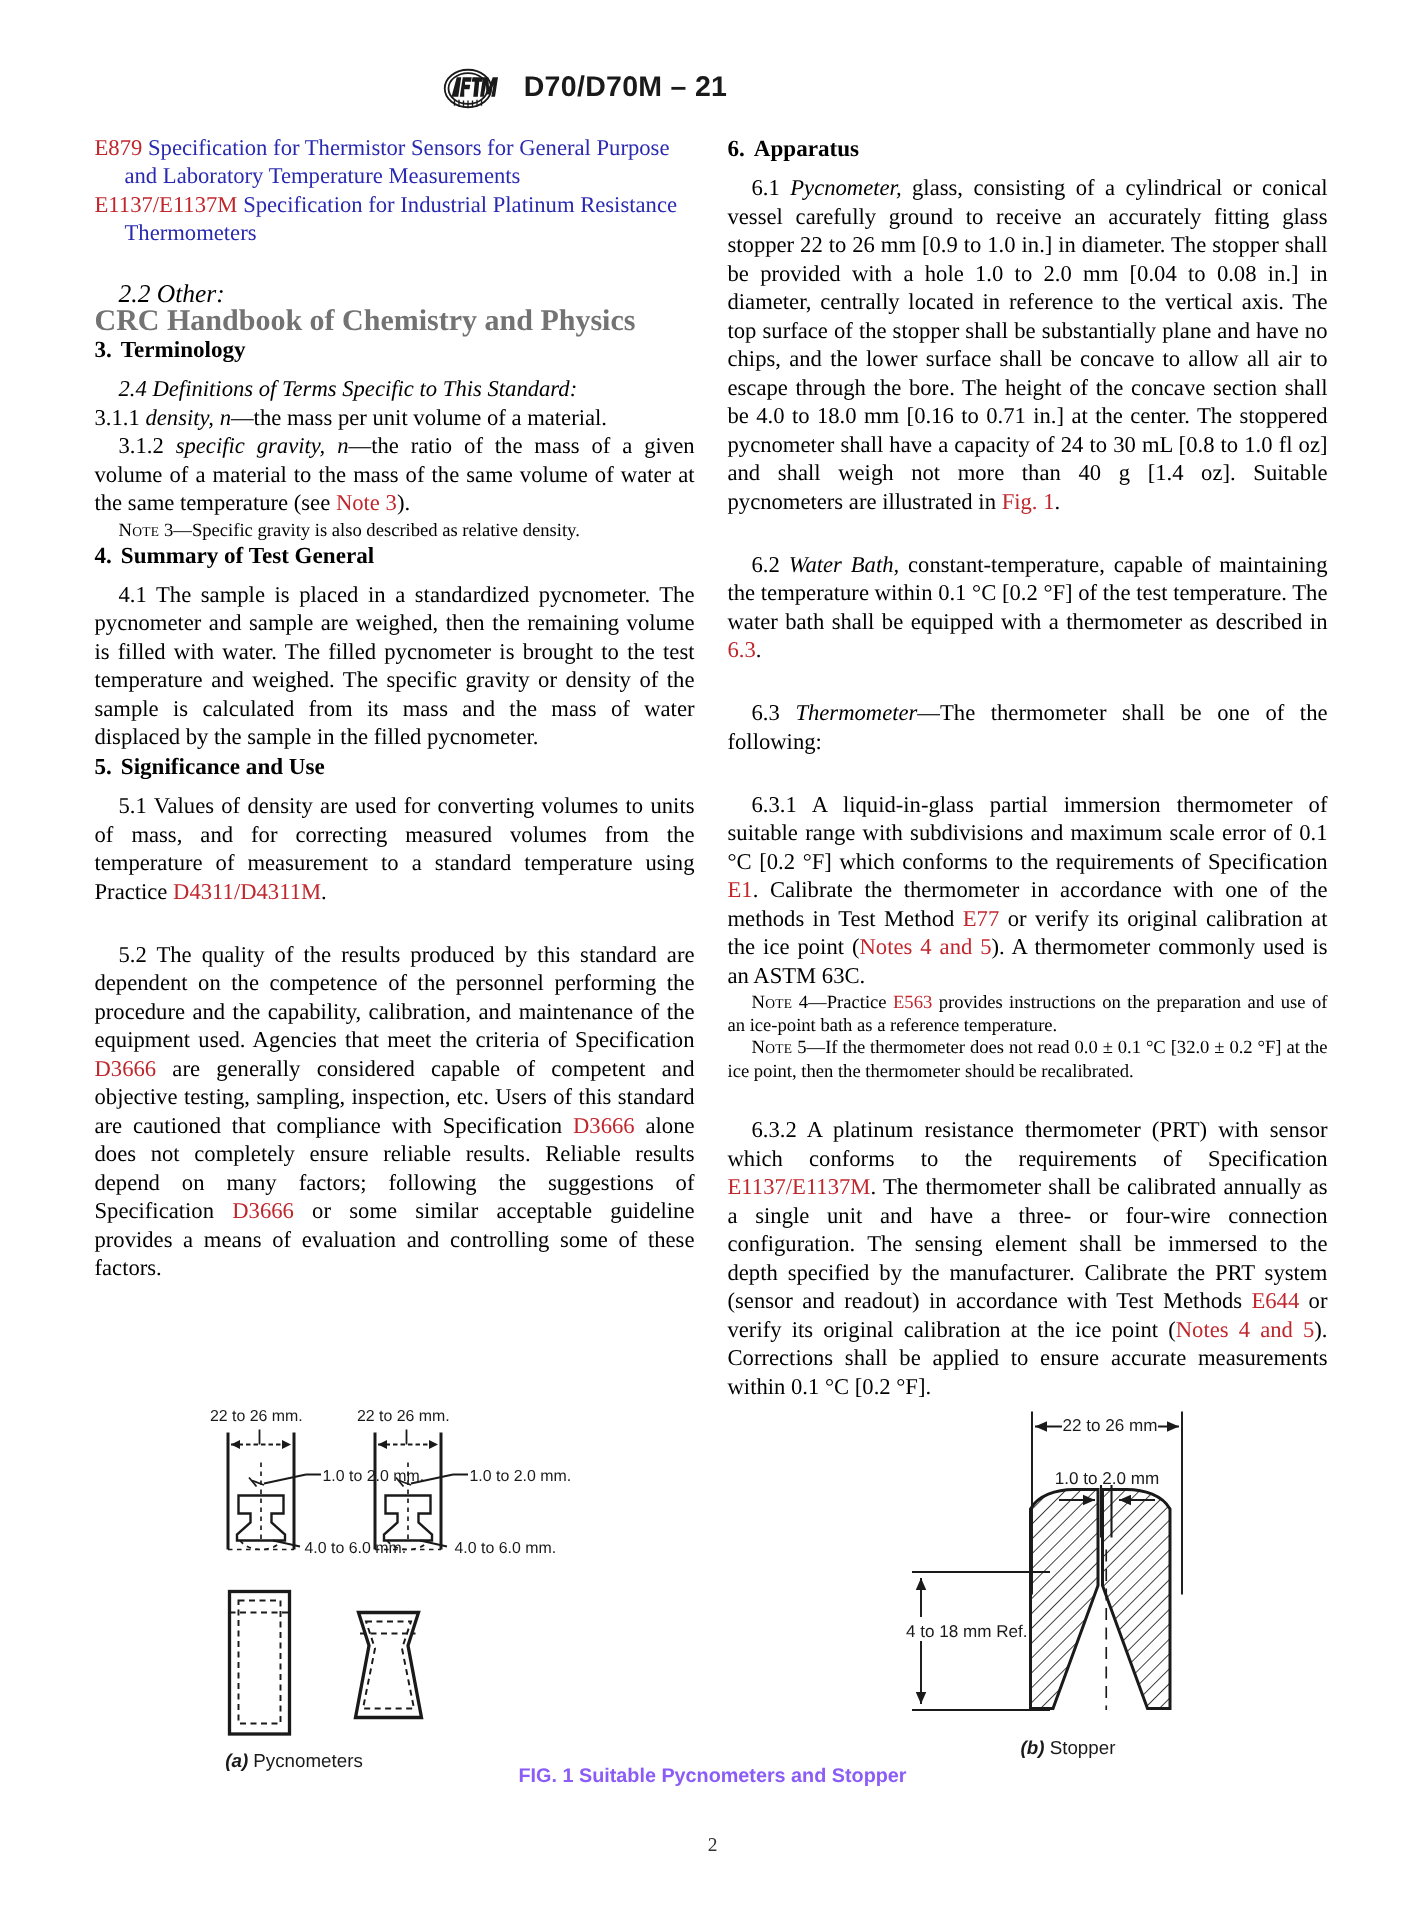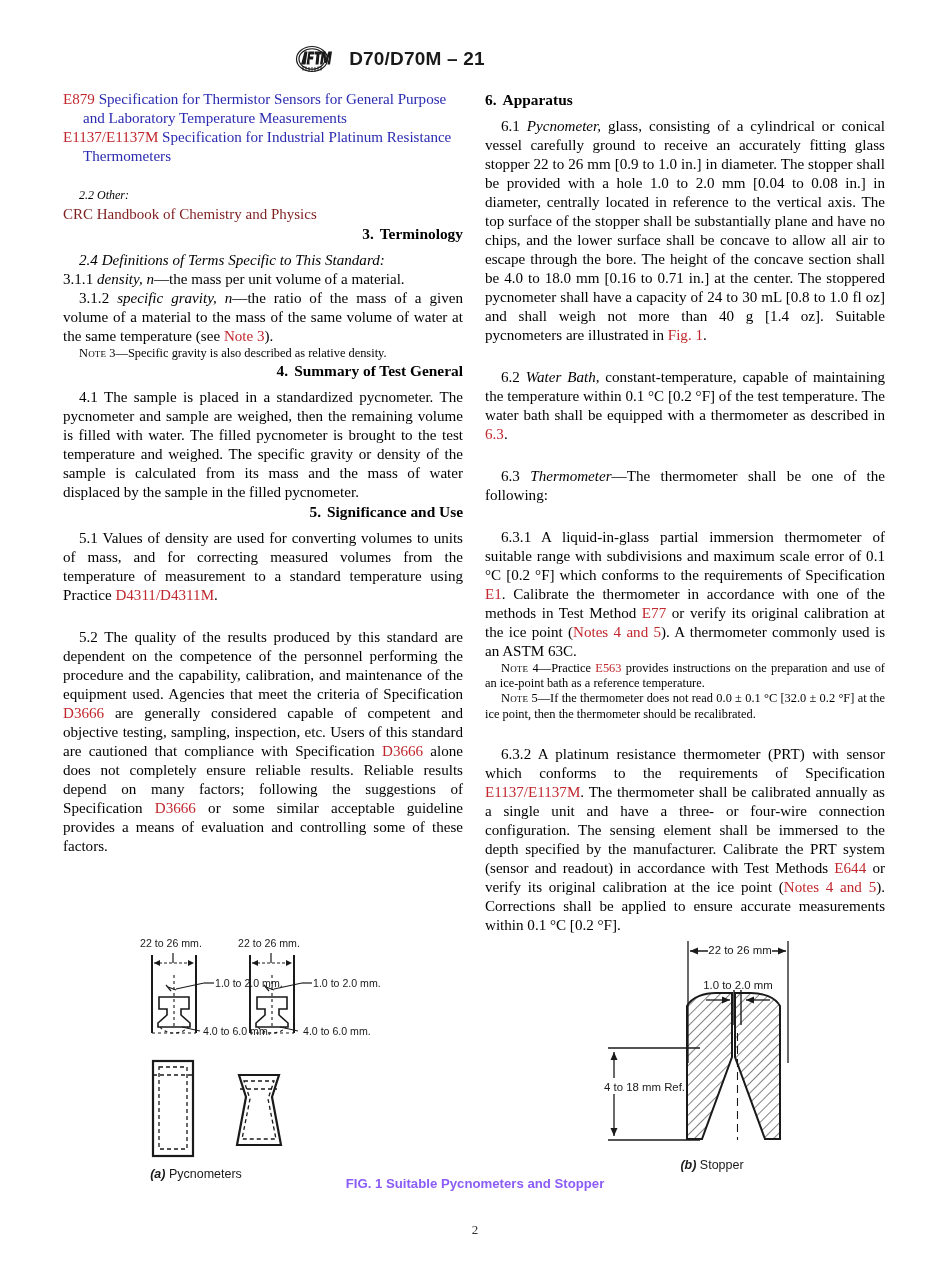--- a/index.html
+++ b/index.html
@@ -57,42 +57,43 @@
     margin: 0;
     font-size: 15.1px;
     line-height: 19.0px;
     text-align: justify;
     text-justify: inter-word;
     hyphens: manual;
   }
   .indent { text-indent: 16px; }
   .gap { margin-top: 23px; }
   .gap-sm { margin-top: 8px; }
-  .gap-lg { margin-top: 15px; text-align: right; }
+  .gap-lg { margin-top: 15px; }
 
   
   .refdoc {
     font-size: 15.1px;
     line-height: 19.0px;
     padding-left: 20px;
     text-indent: -20px;
     color: #2a2ab0;
   }
   .refdoc .desig { color: #c0272d; }
 
   .other-label {
-    font-size: 12px;
+    font-size: 17px;
     line-height: 19.0px;
     text-indent: 16px;
     margin-top: 20px;
   }
   .crc {
-    font-size: 15px;
+    font-size: 20px;
     line-height: 19.0px;
-    color: #7f1d1d;
+    color: #737373;
+    font-weight: bold;
   }
 
   h2.section {
     margin: 0;
     font-size: 15.4px;
     font-weight: bold;
     line-height: 19px;
   }
   h2.section .num { margin-right: 6px; }
 

